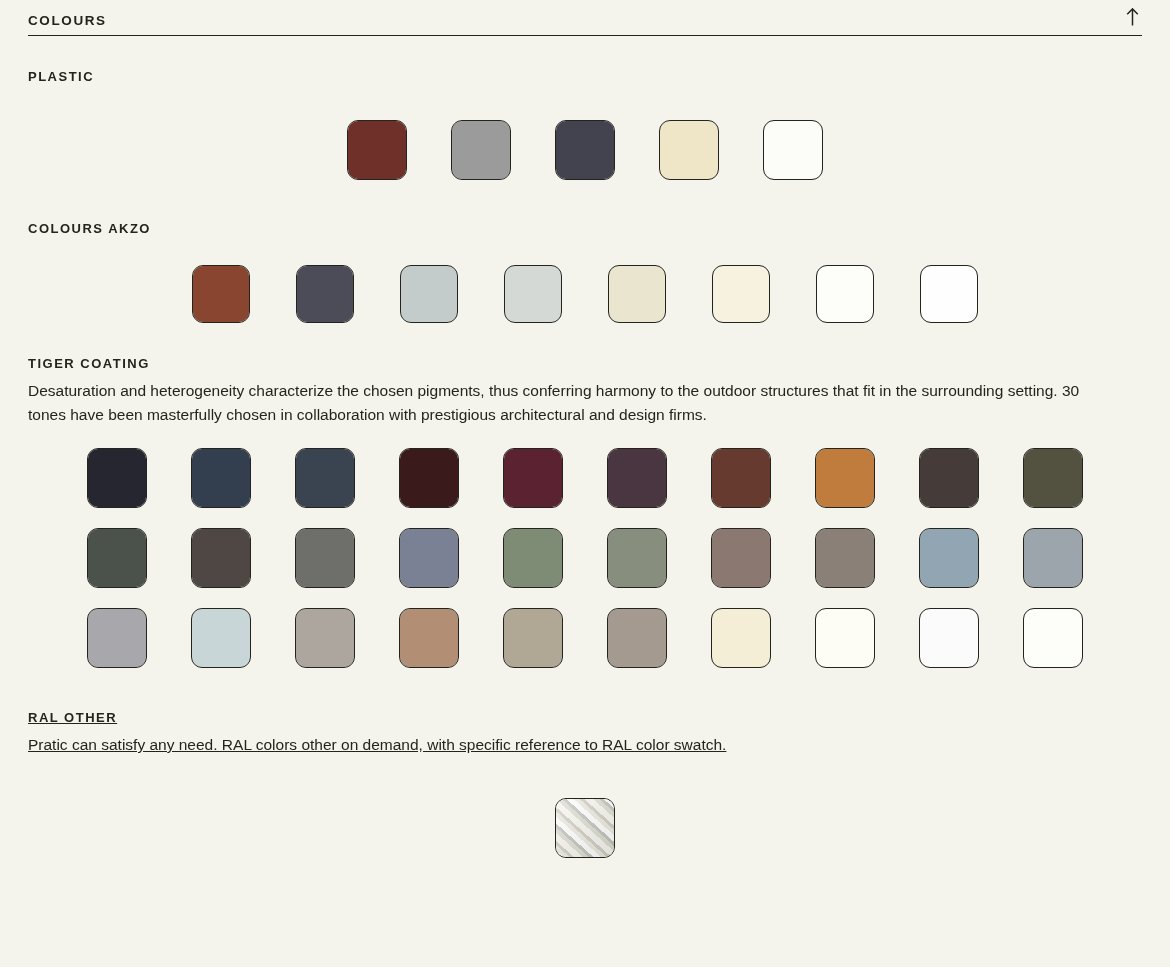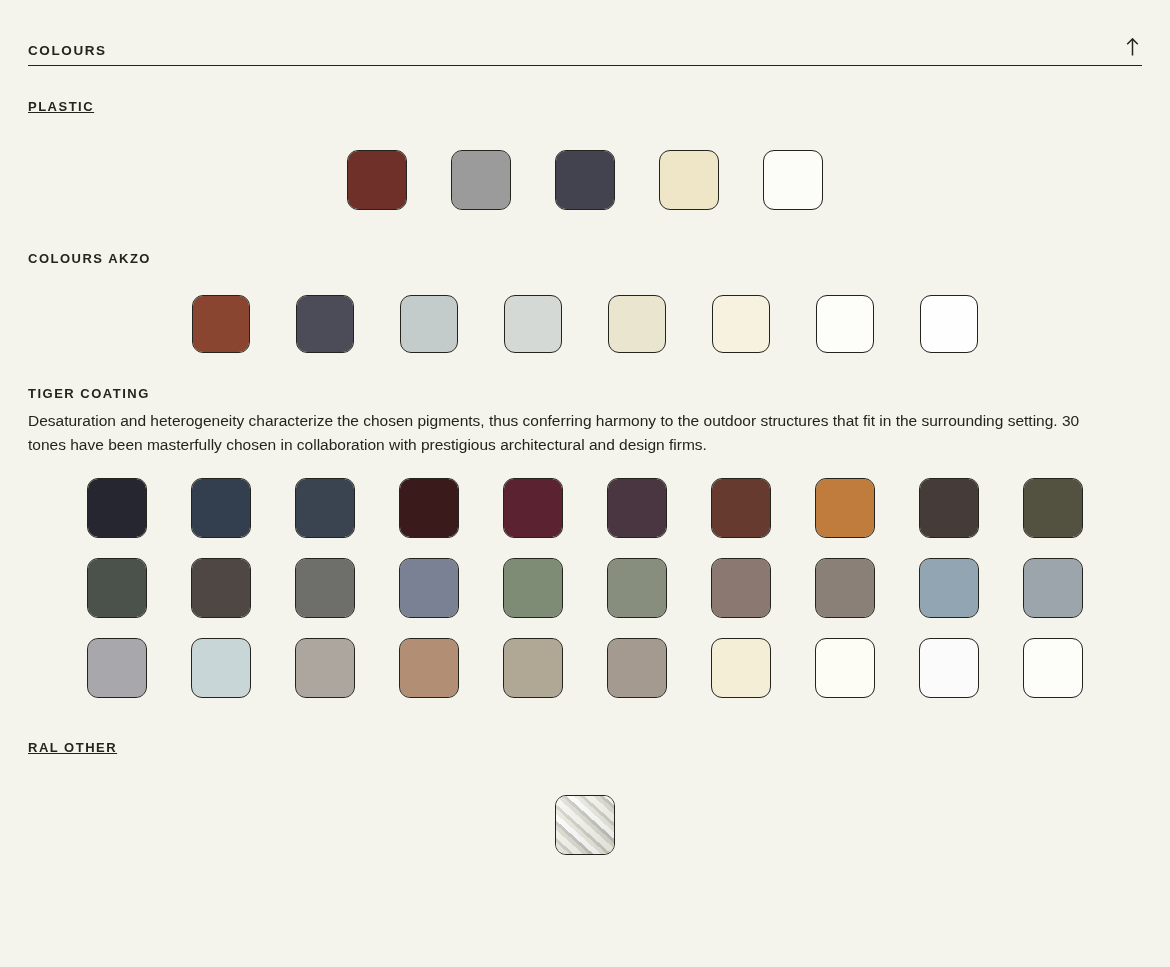--- a/index.html
+++ b/index.html
@@ -21,21 +21,21 @@
     height: 967px;
     padding: 0 28px;
   }
 
   
   .section-header {
     position: relative;
     display: flex;
     align-items: flex-end;
     justify-content: space-between;
-    padding-top: 36px;
+    padding-top: 6px;
     padding-bottom: 8px;
     border-bottom: 1.5px solid #24241f;
     margin-bottom: 0;
   }
   .section-header .title {
     font-size: 13.5px;
     font-weight: 700;
     letter-spacing: 1.6px;
     text-transform: uppercase;
     line-height: 1;
@@ -109,21 +109,21 @@
       );
   }
   .ral-fan::after {
     content: "";
     position: absolute;
     inset: 0;
     background: linear-gradient(135deg, rgba(255,255,255,0.35), rgba(120,120,110,0.18));
   }
 
   
-  .sp-plastic { margin-top: 34px; text-decoration: underline; }
+  .sp-plastic { margin-top: 34px; }
   .sp-akzo    { margin-top: 42px; }
   .sp-tiger   { margin-top: 34px; }
   .sp-ral     { margin-top: 43px; text-decoration: underline; }
 </style>
 </head>
 <body style="background: rgb(245, 244, 236);">
 
 <div class="page">
 
   <div class="section-header">
@@ -200,20 +200,21 @@
       <div class="swatch sw-tiger" style="background-color: rgb(165, 154, 144);"></div>
       <div class="swatch sw-tiger" style="background-color: rgb(245, 238, 214);"></div>
       <div class="swatch sw-tiger" style="background-color: rgb(253, 253, 245);"></div>
       <div class="swatch sw-tiger" style="background-color: rgb(251, 251, 252);"></div>
       <div class="swatch sw-tiger" style="background-color: rgb(253, 253, 250);"></div>
     </div>
   </div>
 
   <div class="block sp-ral">
     <div class="block-title">RAL OTHER</div>
+    <div class="block-desc">Pratic can satisfy any need. RAL colors other on demand, with specific reference to RAL color swatch.</div>
     <div class="swatch-row row-ral">
       <div class="swatch sw-ral">
         <div class="ral-fan"></div>
       </div>
     </div>
   </div>
 
 </div>
 
 </body></html>

